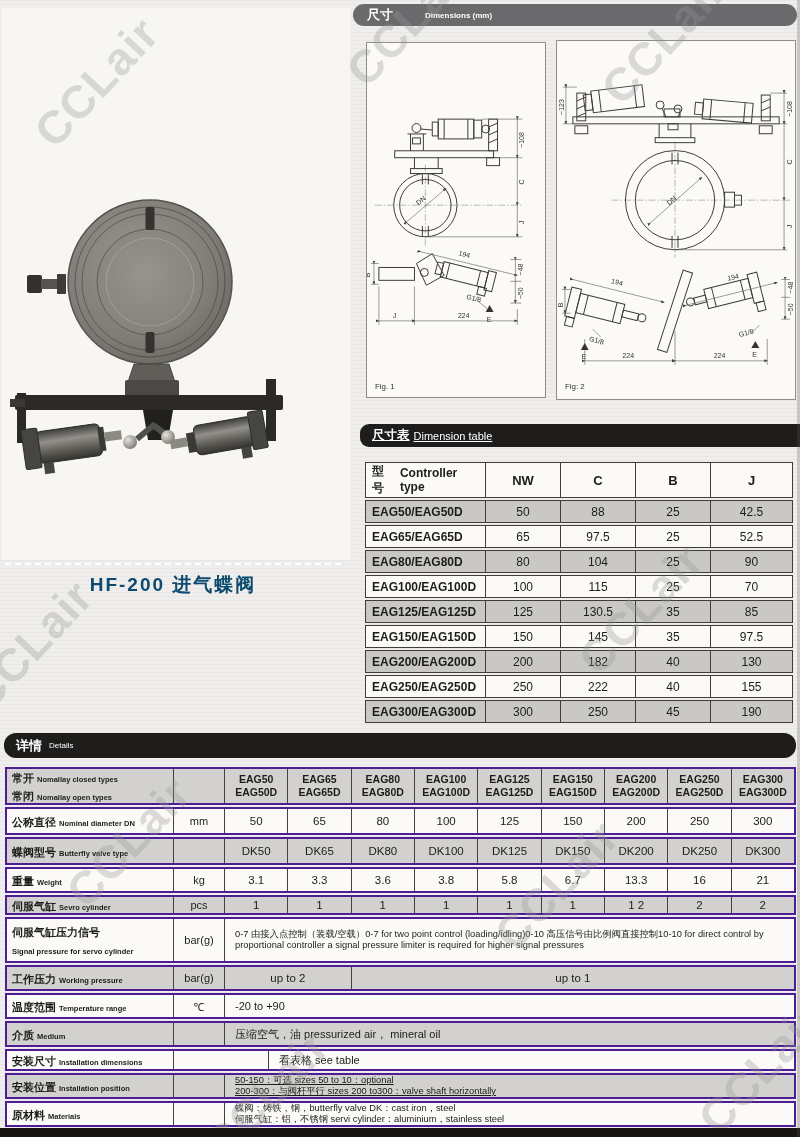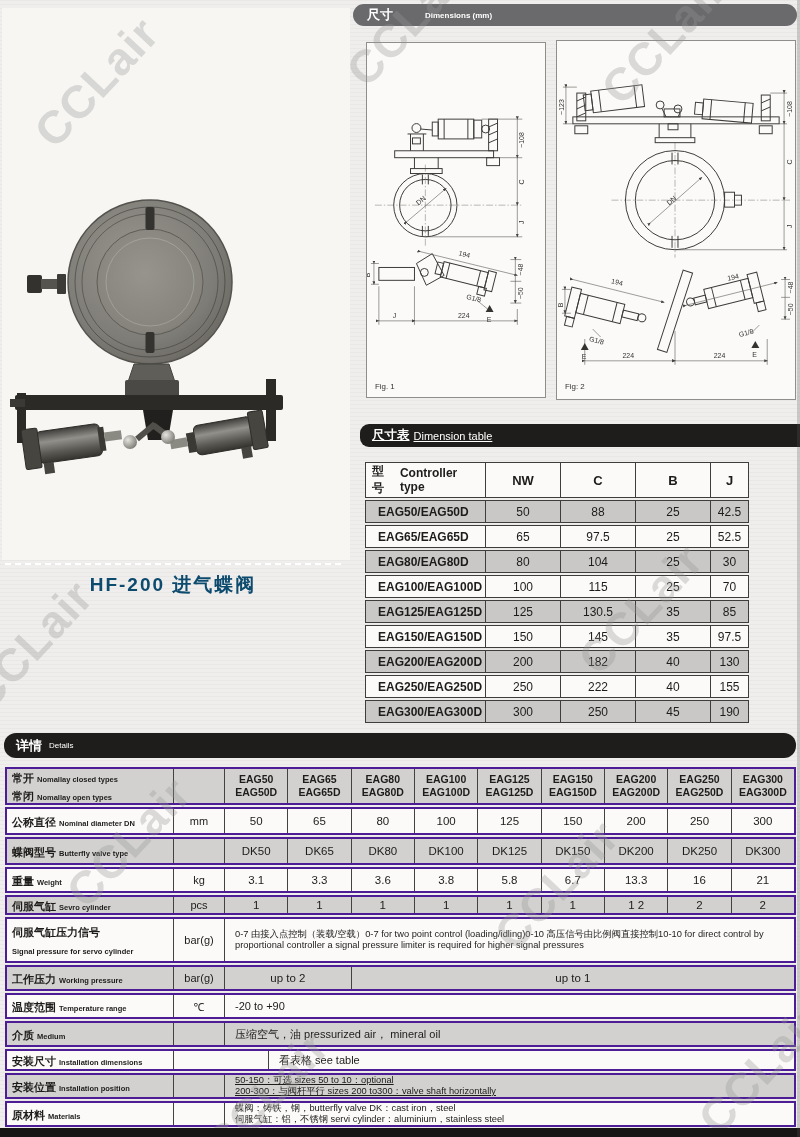--- a/index.html
+++ b/index.html
@@ -34,27 +34,27 @@
   .fig2 { left:556px; top:40px; width:240px; height:360px; }
   .figbox svg { display:block; width:100%; height:100%; }
   .ln  { fill:none; stroke:#3c3b38; stroke-width:1; }
   .cl  { fill:none; stroke:#8a8985; stroke-width:0.6; stroke-dasharray:7 2 1.5 2; }
   .dim { fill:none; stroke:#5a5956; stroke-width:0.6; }
   .dimtext { fill:#343330; font-size:7px; font-family:"Liberation Sans",sans-serif; }
   .figcap { fill:#343330; font-size:8px; font-family:"Liberation Sans",sans-serif; }
   .tri { fill:#343330; }
 
   
-  .dim-table { position:absolute; left:365px; top:462px; width:384px; z-index:2; }
+  .dim-table { position:absolute; left:365px; top:462px; width:428px; z-index:2; }
   .dt-row { display:grid; grid-template-columns:119px 75px 75px 75px 1fr; border:1px solid #3e3d3b; margin-bottom:2px; background:#fbfaf8; }
   .dt-row.shade { background:#c9c8c6; }
   .dt-row > div { display:flex; align-items:center; justify-content:center; border-left:1px solid #3e3d3b; min-height:21px; font-size:12px; }
   .dt-row > div:first-child { border-left:none; justify-content:flex-start; padding-left:6px; }
   .dt-head > div { min-height:24px; font-weight:bold; font-size:13px; }
-  .dt-model { font-weight:bold; font-size:11.5px;margin-left:6px; }
+  .dt-model { font-weight:bold; font-size:11.5px; }
   .dt-head .sub { font-size:12px; font-weight:bold; margin-left:4px; }
 
   
   .det-table { position:absolute; left:5px; top:767px; width:791px; z-index:2; }
   .det-row { display:grid; grid-template-columns:166px 51px repeat(9,1fr); border:2px solid #4c1d95; margin-bottom:2px; background:#fbfaf8; }
   .det-row.shade { background:#d2d1cf; }
   .det-row > div { border-left:1px solid #434240; display:flex; flex-direction:column; align-items:center; justify-content:center; overflow:hidden; }
   .det-row > div:first-child { border-left:none; align-items:flex-start; padding-left:5px; }
   .det-label .cnl { font-size:11px; font-weight:bold; line-height:1.15; }
   .det-label .enl { font-size:7.5px; font-weight:bold; margin-left:3px; }
@@ -408,21 +408,21 @@
       <div>65</div>
       <div>97.5</div>
       <div>25</div>
       <div>52.5</div>
     </div>
     <div class="dt-row shade">
       <div class="dt-model">EAG80/EAG80D</div>
       <div>80</div>
       <div>104</div>
       <div>25</div>
-      <div>30</div>
+      <div>90</div>
     </div>
     <div class="dt-row">
       <div class="dt-model">EAG100/EAG100D</div>
       <div>100</div>
       <div>115</div>
       <div>25</div>
       <div>70</div>
     </div>
     <div class="dt-row shade">
       <div class="dt-model">EAG125/EAG125D</div>

